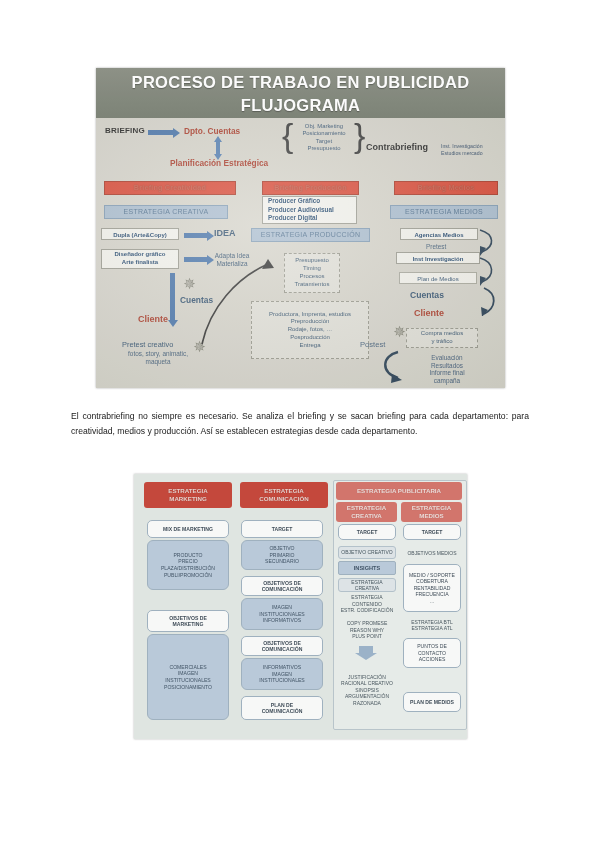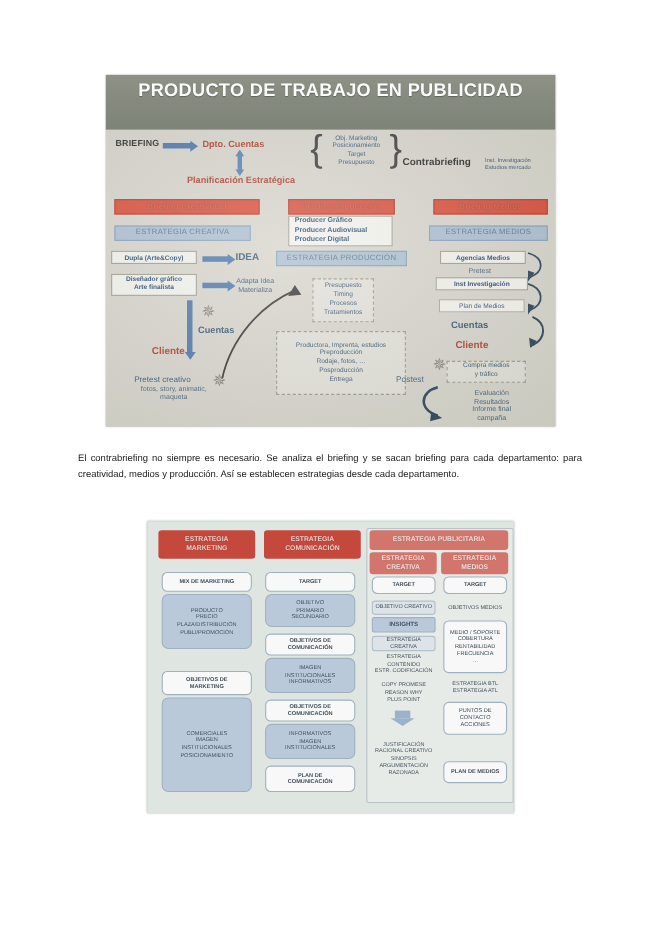--- a/index.html
+++ b/index.html
@@ -133,21 +133,22 @@
   .pubbox{
     position:absolute;border:1px solid #b9c6cd;background:rgba(255,255,255,.25);
     border-radius:2px;
   }
 </style>
 </head>
 <body>
 
 <div class="slide1">
   <div class="s1-title">
-    <div>PRODUCTO DE TRABAJO EN PUBLICIDAD</div>
+    <div>PROCESO DE TRABAJO EN PUBLICIDAD</div>
+    <div>FLUJOGRAMA</div>
   </div>
 
   <div class="s1-body">
 
     <div class="ab lbl-briefing">BRIEFING</div>
     <div class="arrowR" style="left:52px;top:12px;width:26px;"></div>
     <div class="ab lbl-dptoc">Dpto. Cuentas</div>
     <div class="arrowUD" style="left:120px;top:23px;height:14px;"></div>
     <div class="ab lbl-planif">Planificación Estratégica</div>
 

